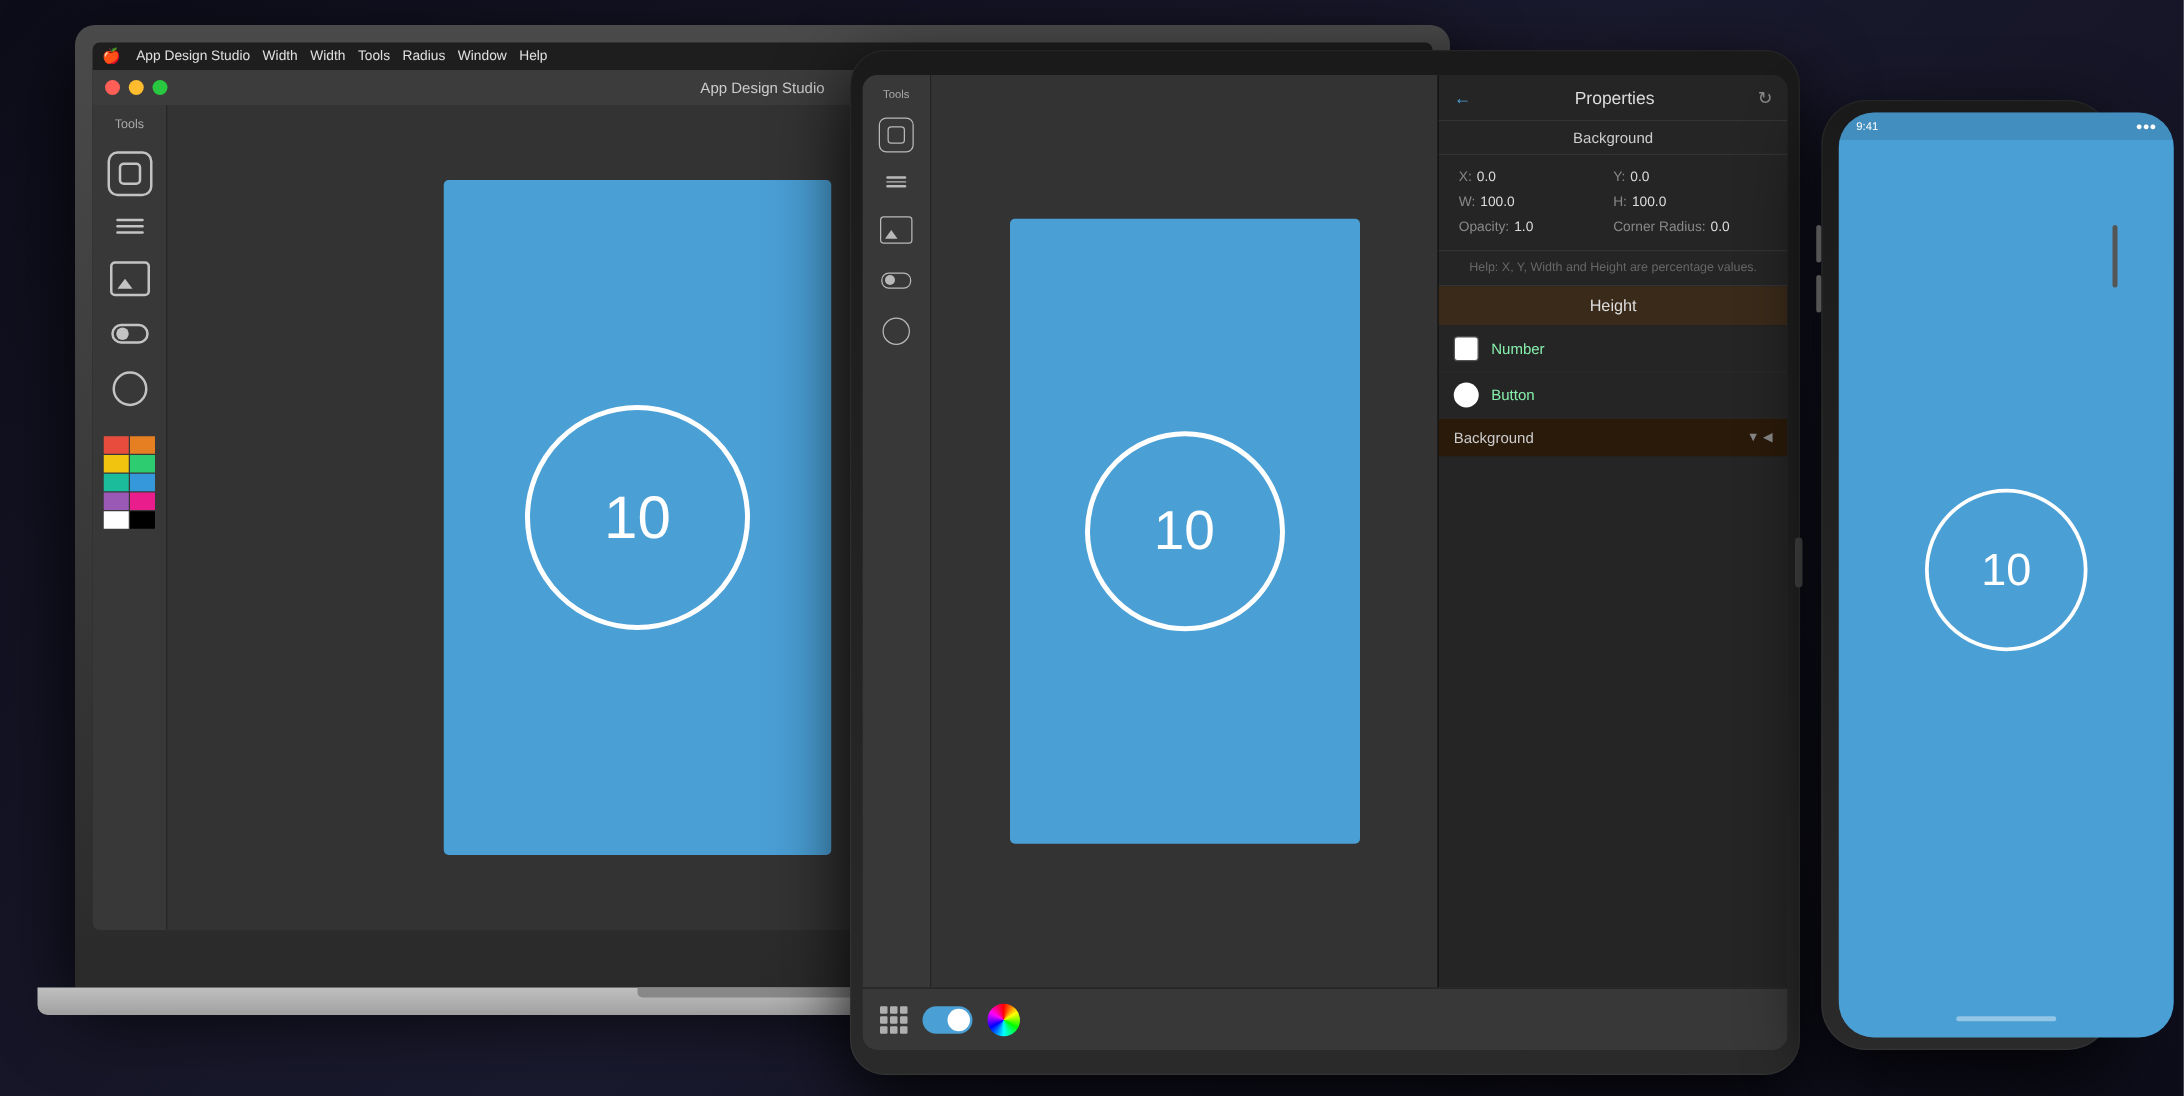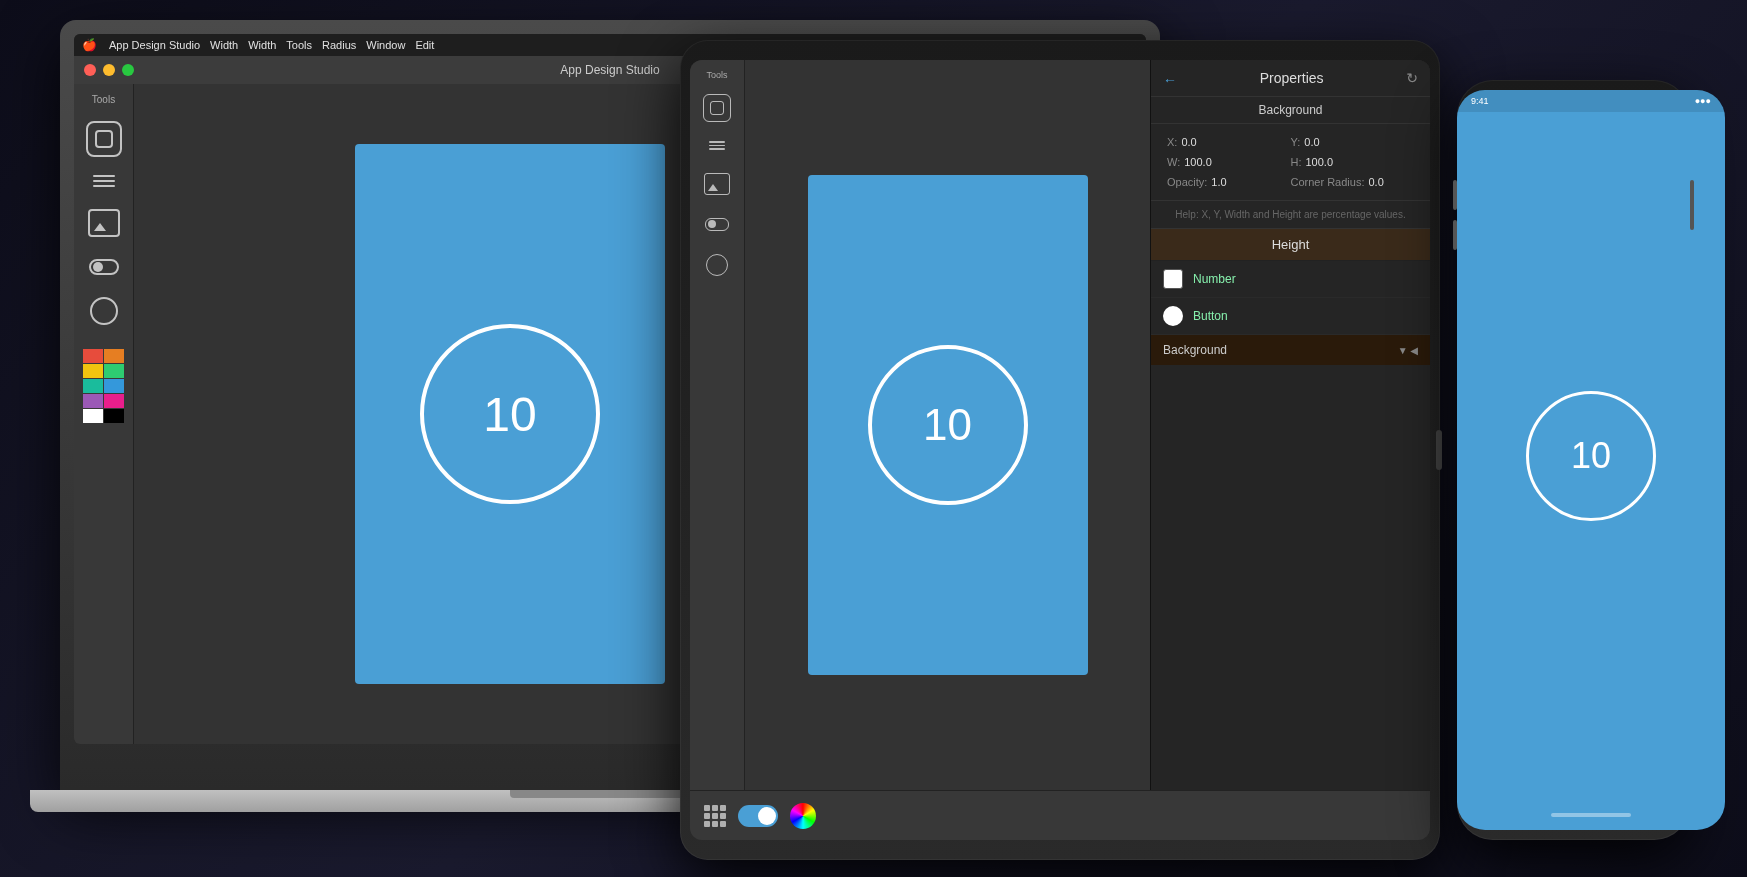--- a/index.html
+++ b/index.html
@@ -619,21 +619,21 @@
       top: 80px;
       width: 280px;
       height: 760px;
     }
 
     .iphone-body {
       width: 233px;
       height: 760px;
       background: linear-gradient(180deg, #1a1a1a 0%, #2a2a2a 100%);
       border-radius: 36px;
-      padding: 10px 0;
+      padding: 10px 14px;
       box-shadow: 0 20px 60px rgba(0,0,0,0.9), inset 0 0 0 1px rgba(255,255,255,0.05);
       position: relative;
     }
 
     .iphone-screen {
       width: 268px;
       height: 740px;
       background: #4a9fd5;
       border-radius: 28px;
       overflow: hidden;
@@ -782,21 +782,21 @@
 
         <div class="mac-menubar">
           <span>🍎</span>
           <div class="menu-items">
             <span>App Design Studio</span>
             <span>Width</span>
             <span>Width</span>
             <span>Tools</span>
             <span>Radius</span>
             <span>Window</span>
-            <span>Edit</span>
+            <span>Help</span>
           </div>
           <div class="mac-right-menu">
             <span>100% Tue 00:40 Tom Coomer</span>
           </div>
         </div>
 
         <div class="mac-titlebar">
           <div class="traffic-light tl-close"></div>
           <div class="traffic-light tl-minimize"></div>
           <div class="traffic-light tl-maximize"></div>

